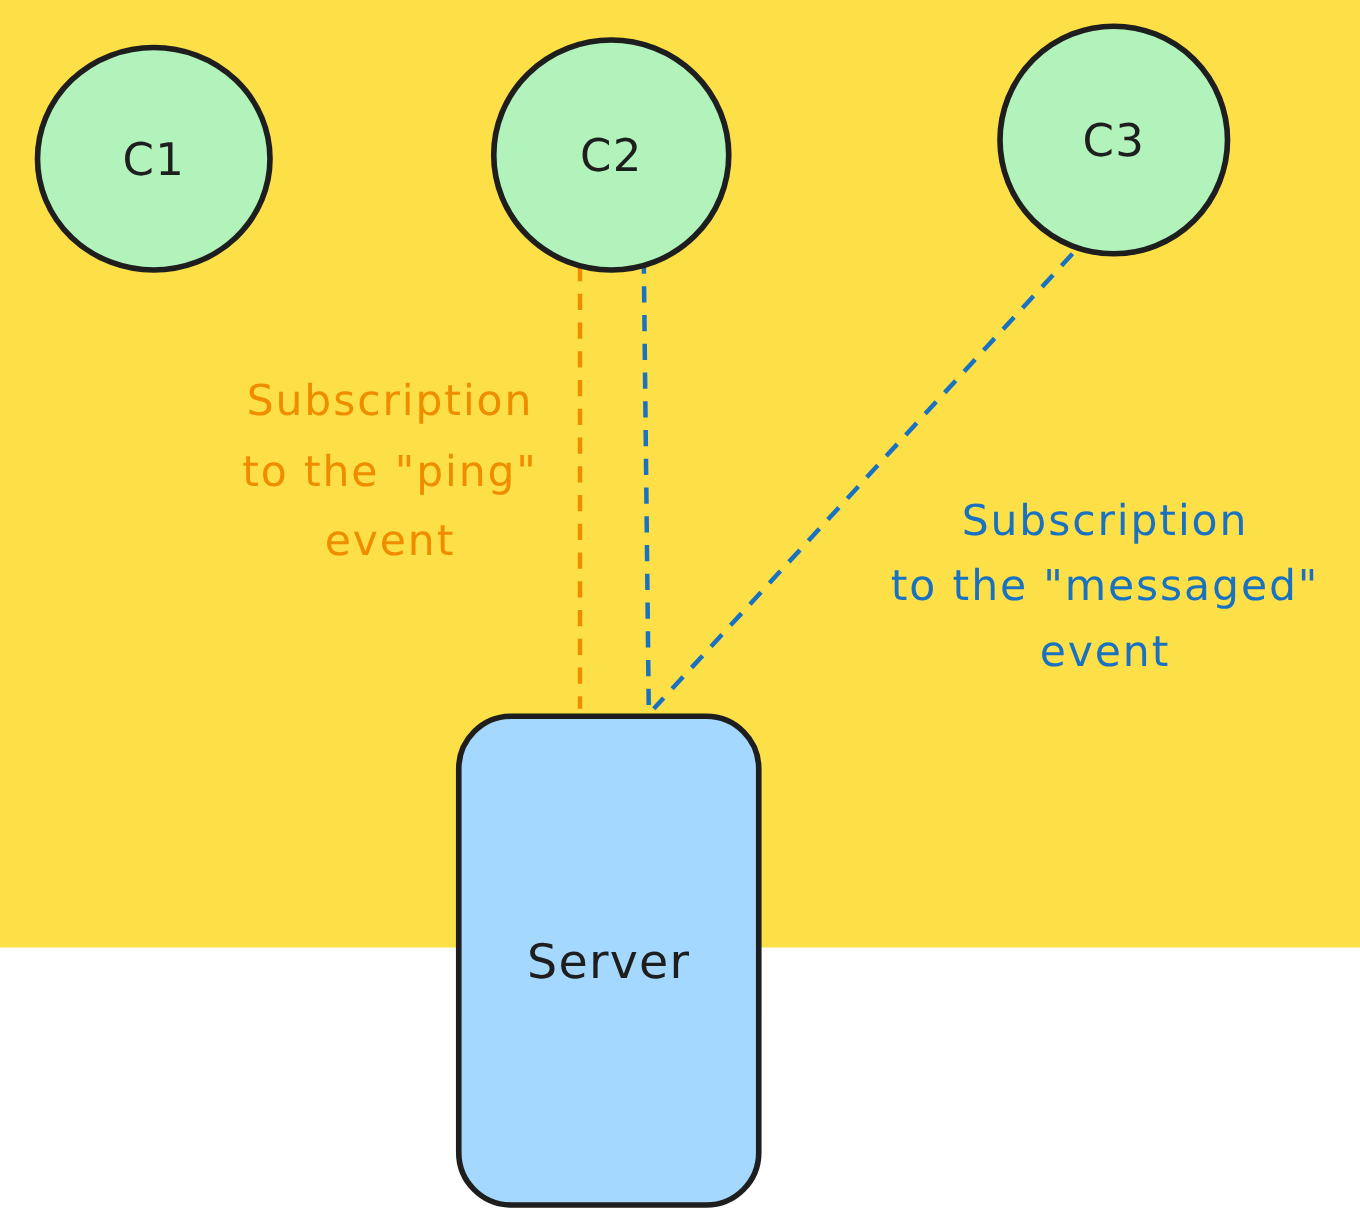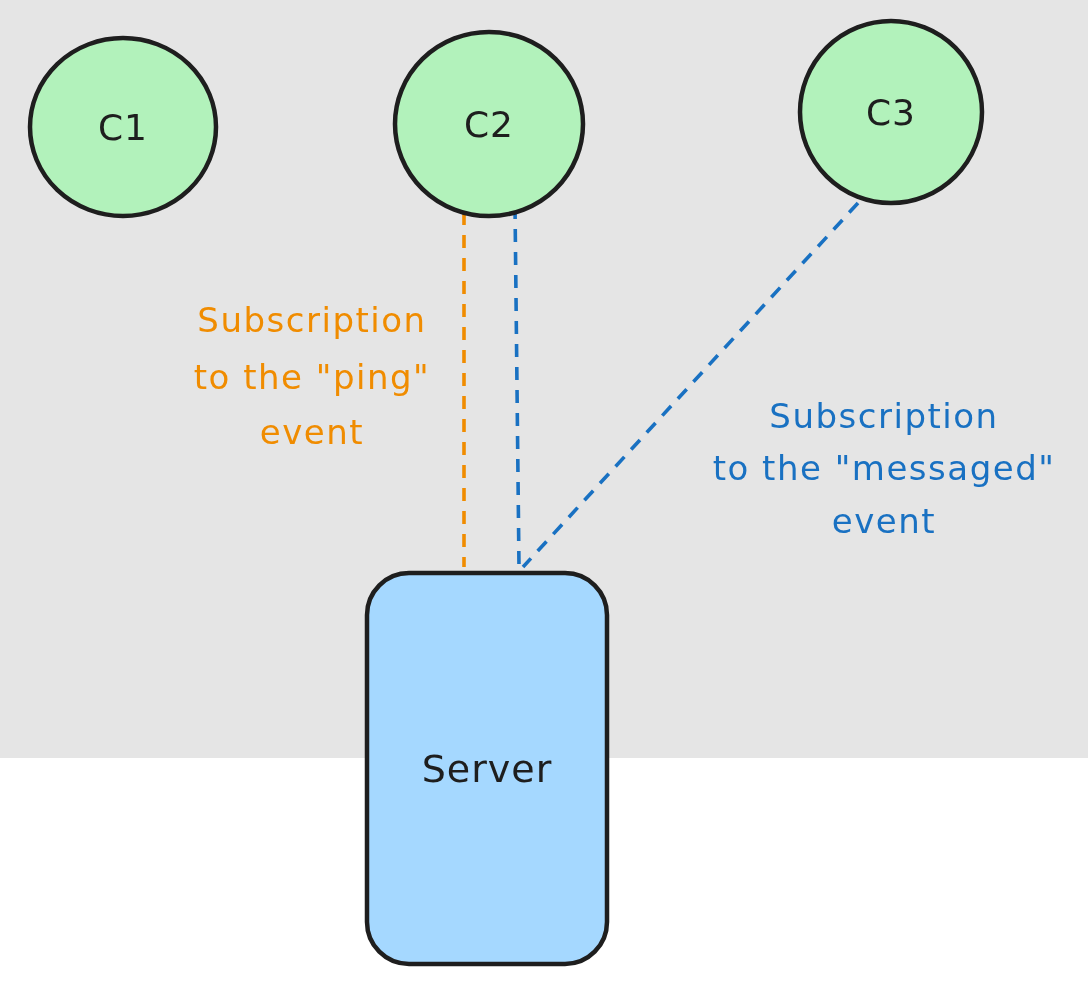--- a/index.html
+++ b/index.html
@@ -7,21 +7,21 @@
     padding: 0;
     background: #ffffff;
     width: 1088px;
     height: 981px;
     overflow: hidden;
   }
   .diagram-wrap {
     position: relative;
     width: 1088px;
     height: 758px;
-    background: #e5e5e5;
+    background: #fde047;
   }
   svg {
     display: block;
   }
   .sketch-shape {
     stroke-width: 4.5px;
     stroke-linejoin: round;
   }
   .dashed-edge {
     fill: none;

